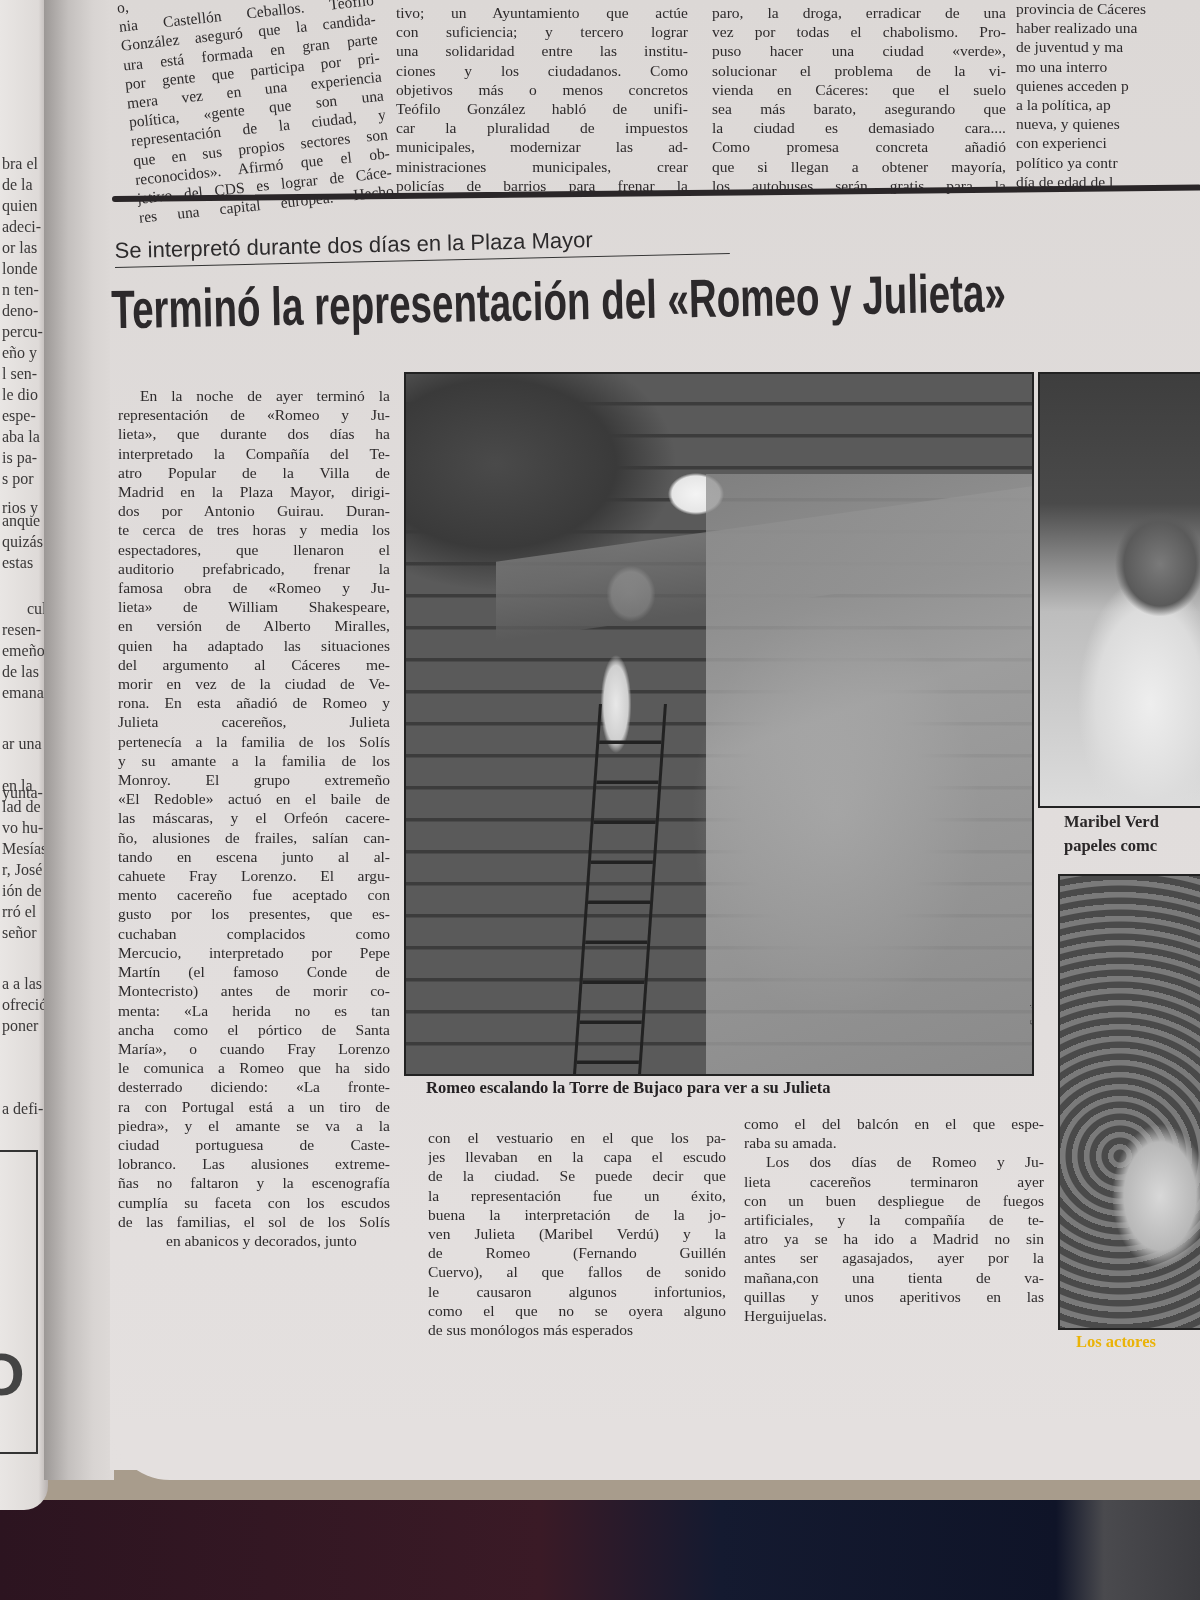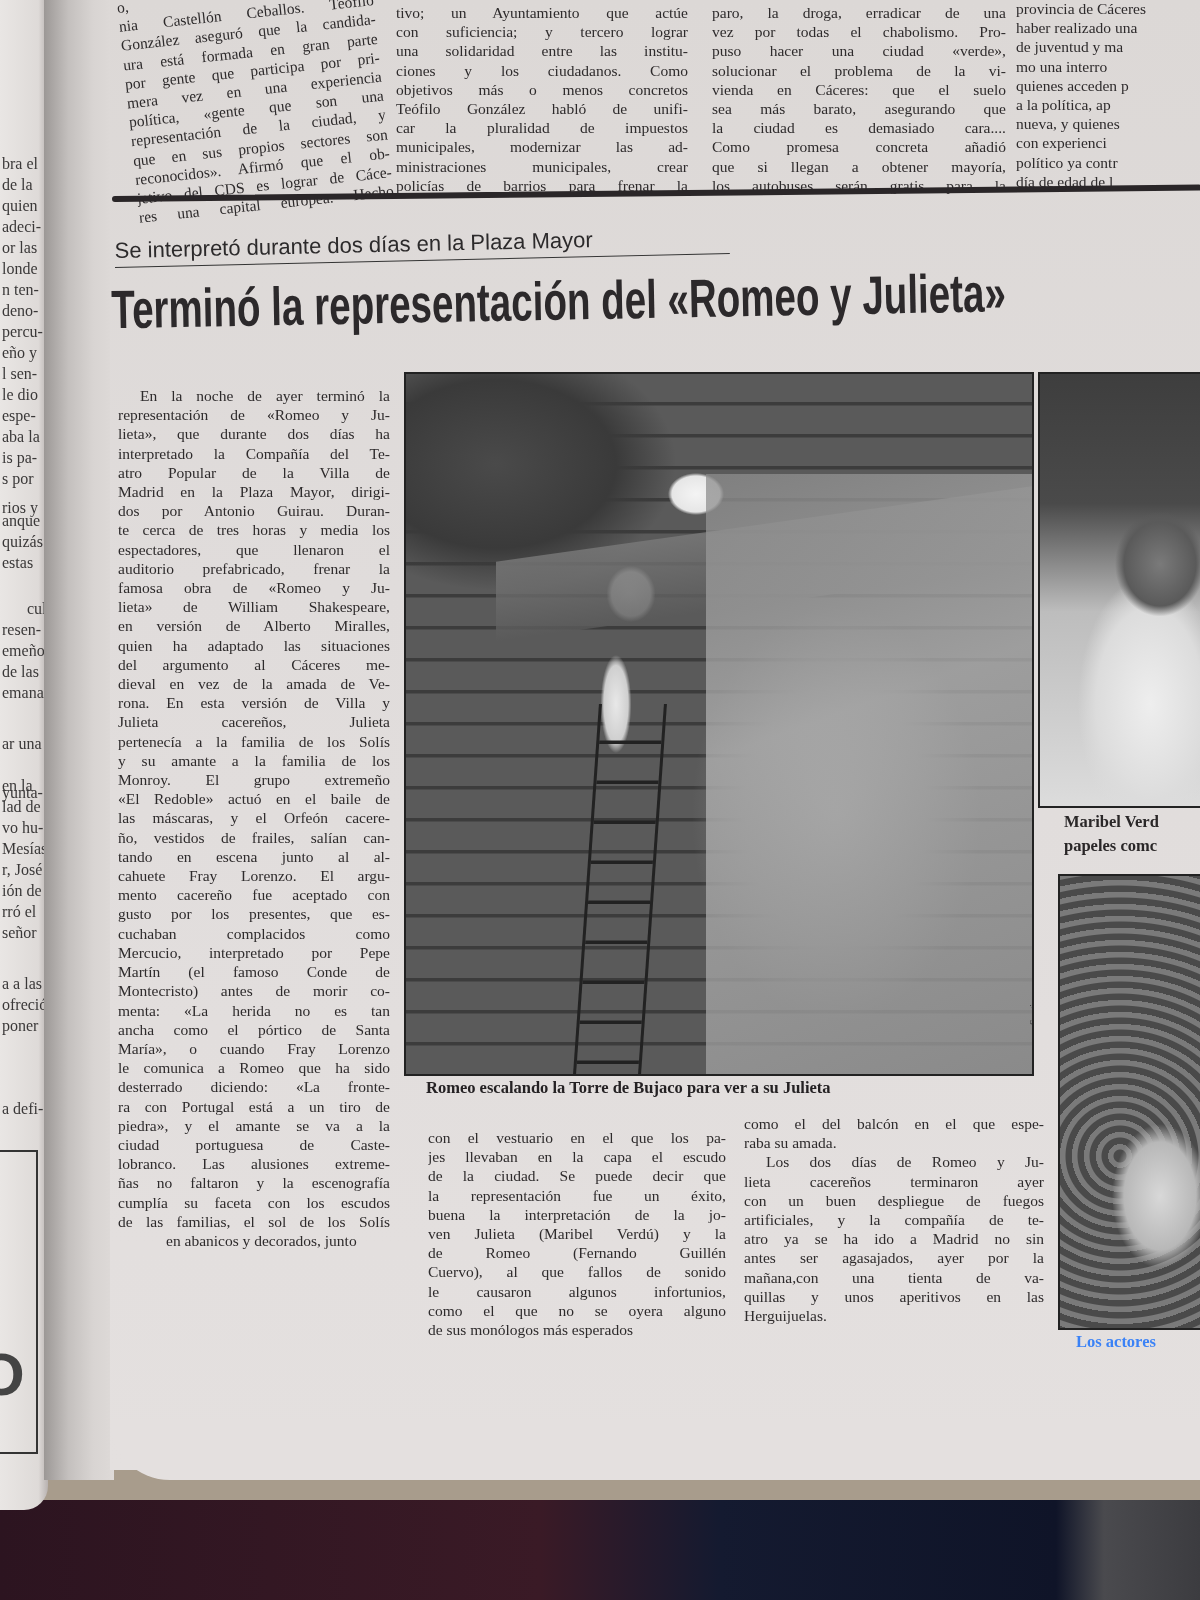--- a/index.html
+++ b/index.html
@@ -66,21 +66,21 @@
     background:
       radial-gradient(ellipse 60px 70px at 120px 190px, #7a7a7a 0%, #5a5a5a 60%, transparent 75%),
       radial-gradient(ellipse 90px 160px at 110px 330px, #eeeeee 0%, #dcdcdc 60%, transparent 80%),
       linear-gradient(180deg,#3e3e3e 0%,#4a4a4a 30%,#bdbdbd 55%,#dcdcdc 100%); }
   .side-caption1 { position:absolute; left:1064px; top:810px; font-weight:bold; font-size:16.5px; line-height:24px; color:#2a2728; white-space:nowrap; }
   .side-photo2 { position:absolute; left:1058px; top:874px; width:150px; height:452px; border:2px solid #222;
     background:
       radial-gradient(ellipse 60px 90px at 100px 320px, #d8d8d8 0%, #b8b8b8 60%, transparent 80%),
       repeating-radial-gradient(circle at 60px 280px, #4a4a4a 0px, #4a4a4a 6px, #7a7a7a 7px, #7a7a7a 12px),
       linear-gradient(180deg,#e8e8e8 0%,#dcdcdc 30%,#6a6a6a 50%,#5a5a5a 100%); }
-  .side-caption2 { position:absolute; left:1076px; top:1332px; font-weight:bold; font-size:16.5px; color:#3b82f6; white-space:nowrap; }
+  .side-caption2 { position:absolute; left:1076px; top:1332px; font-weight:bold; font-size:16.5px; color:#eab308; white-space:nowrap; }
 </style>
 </head>
 <body>
 
 <div class="fabric"></div>
 <div class="shelf"></div>
 
 <div class="left-page" id="leftpage">
   <div class="box"></div>
   <div class="big-o">O</div>
@@ -211,29 +211,29 @@
       <span class="line">Madrid en la Plaza Mayor, dirigi-</span>
       <span class="line">dos por Antonio Guirau. Duran-</span>
       <span class="line">te cerca de tres horas y media los</span>
       <span class="line">espectadores, que llenaron el</span>
       <span class="line">auditorio prefabricado, frenar la</span>
       <span class="line">famosa obra de «Romeo y Ju-</span>
       <span class="line">lieta» de William Shakespeare,</span>
       <span class="line">en versión de Alberto Miralles,</span>
       <span class="line">quien ha adaptado las situaciones</span>
       <span class="line">del argumento al Cáceres me-</span>
-      <span class="line">dieval en vez de la amada de Ve-</span>
-      <span class="line">rona. En esta versión de Villa y</span>
+      <span class="line">morir en vez de la ciudad de Ve-</span>
+      <span class="line">rona. En esta añadió de Romeo y</span>
       <span class="line">Julieta cacereños, Julieta</span>
       <span class="line">pertenecía a la familia de los Solís</span>
       <span class="line">y su amante a la familia de los</span>
       <span class="line">Monroy. El grupo extremeño</span>
       <span class="line">«El Redoble» actuó en el baile de</span>
       <span class="line">las máscaras, y el Orfeón cacere-</span>
-      <span class="line">ño, vestidos de frailes, salían can-</span>
+      <span class="line">ño, alusiones de frailes, salían can-</span>
       <span class="line">tando en escena junto al al-</span>
       <span class="line">cahuete Fray Lorenzo. El argu-</span>
       <span class="line">mento cacereño fue aceptado con</span>
       <span class="line">gusto por los presentes, que es-</span>
       <span class="line">cuchaban complacidos como</span>
       <span class="line">Mercucio, interpretado por Pepe</span>
       <span class="line">Martín (el famoso Conde de</span>
       <span class="line">Montecristo) antes de morir co-</span>
       <span class="line">menta: «La herida no es tan</span>
       <span class="line">ancha como el pórtico de Santa</span>

